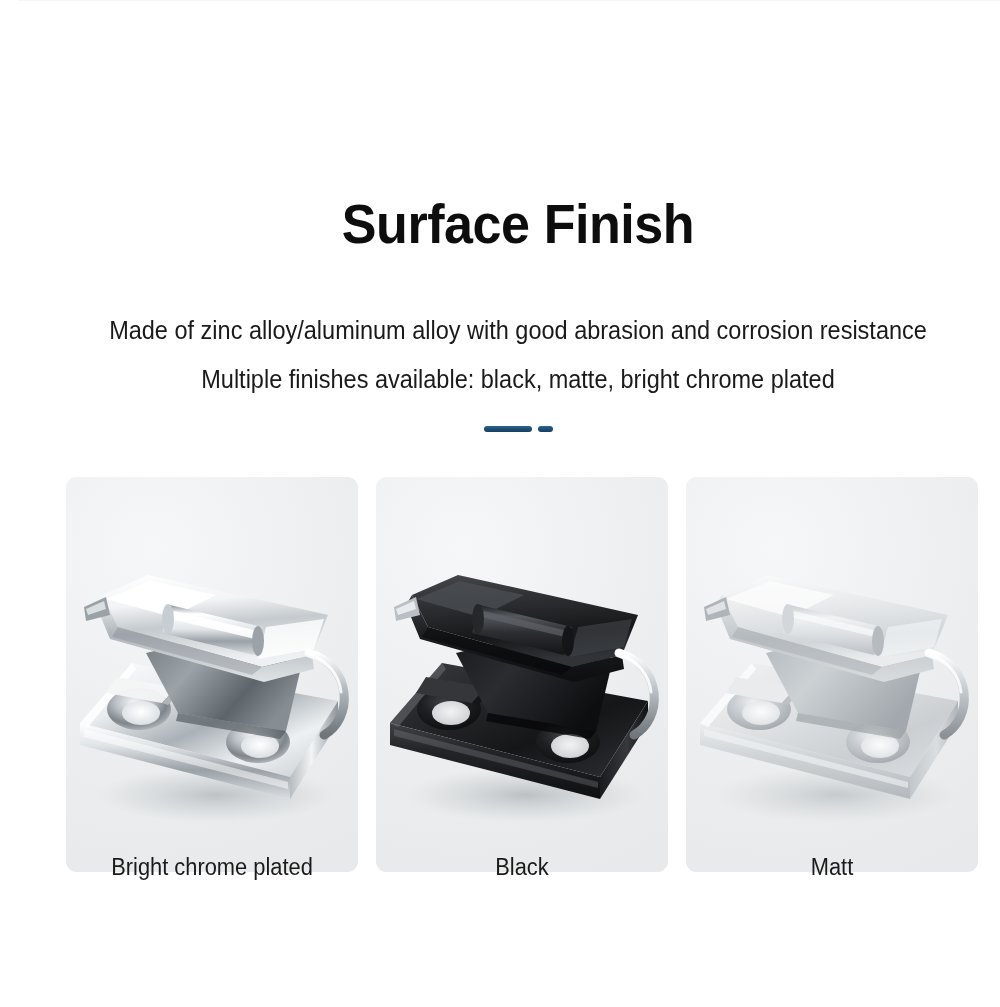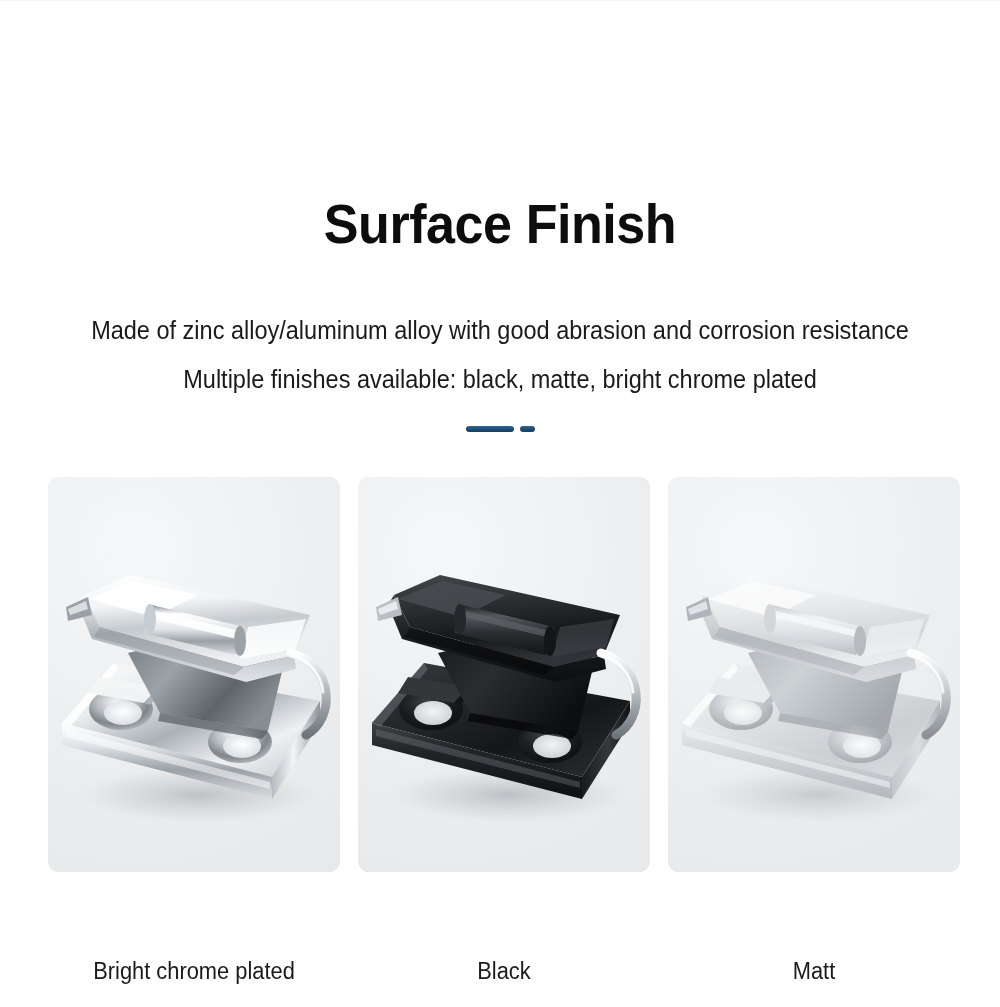--- a/index.html
+++ b/index.html
@@ -6,20 +6,21 @@
   body{
     width:1000px;height:1007px;
     background:#ffffff;
     font-family:"Liberation Sans", sans-serif;
     overflow:hidden;
     position:relative;
   }
   .page{
     position:absolute;inset:0;
     background:#ffffff;
+    margin-left:18px;
   }
   .topline{
     position:absolute;top:0;left:0;width:1000px;height:1px;
     background:#f4f5f6;
   }
 
   
   .header{
     position:absolute;top:196px;left:0;width:1000px;
     text-align:center;
@@ -79,21 +80,21 @@
   }
 
   
   .product{
     position:absolute;left:0;top:0;width:292px;height:395px;
   }
   .product svg{display:block;width:292px;height:395px;}
 
   
   .captions{
-    position:absolute;top:958px;left:48px;width:912px;height:40px;
+    position:absolute;top:854px;left:48px;width:912px;height:40px;
     display:flex;gap:18px;justify-content:space-between;
   }
   .caption{
     width:292px;
     text-align:center;
     font-size:23px;
     color:#1a1a1a;
     transform:scaleX(0.95);
     transform-origin:center;
     white-space:nowrap;

